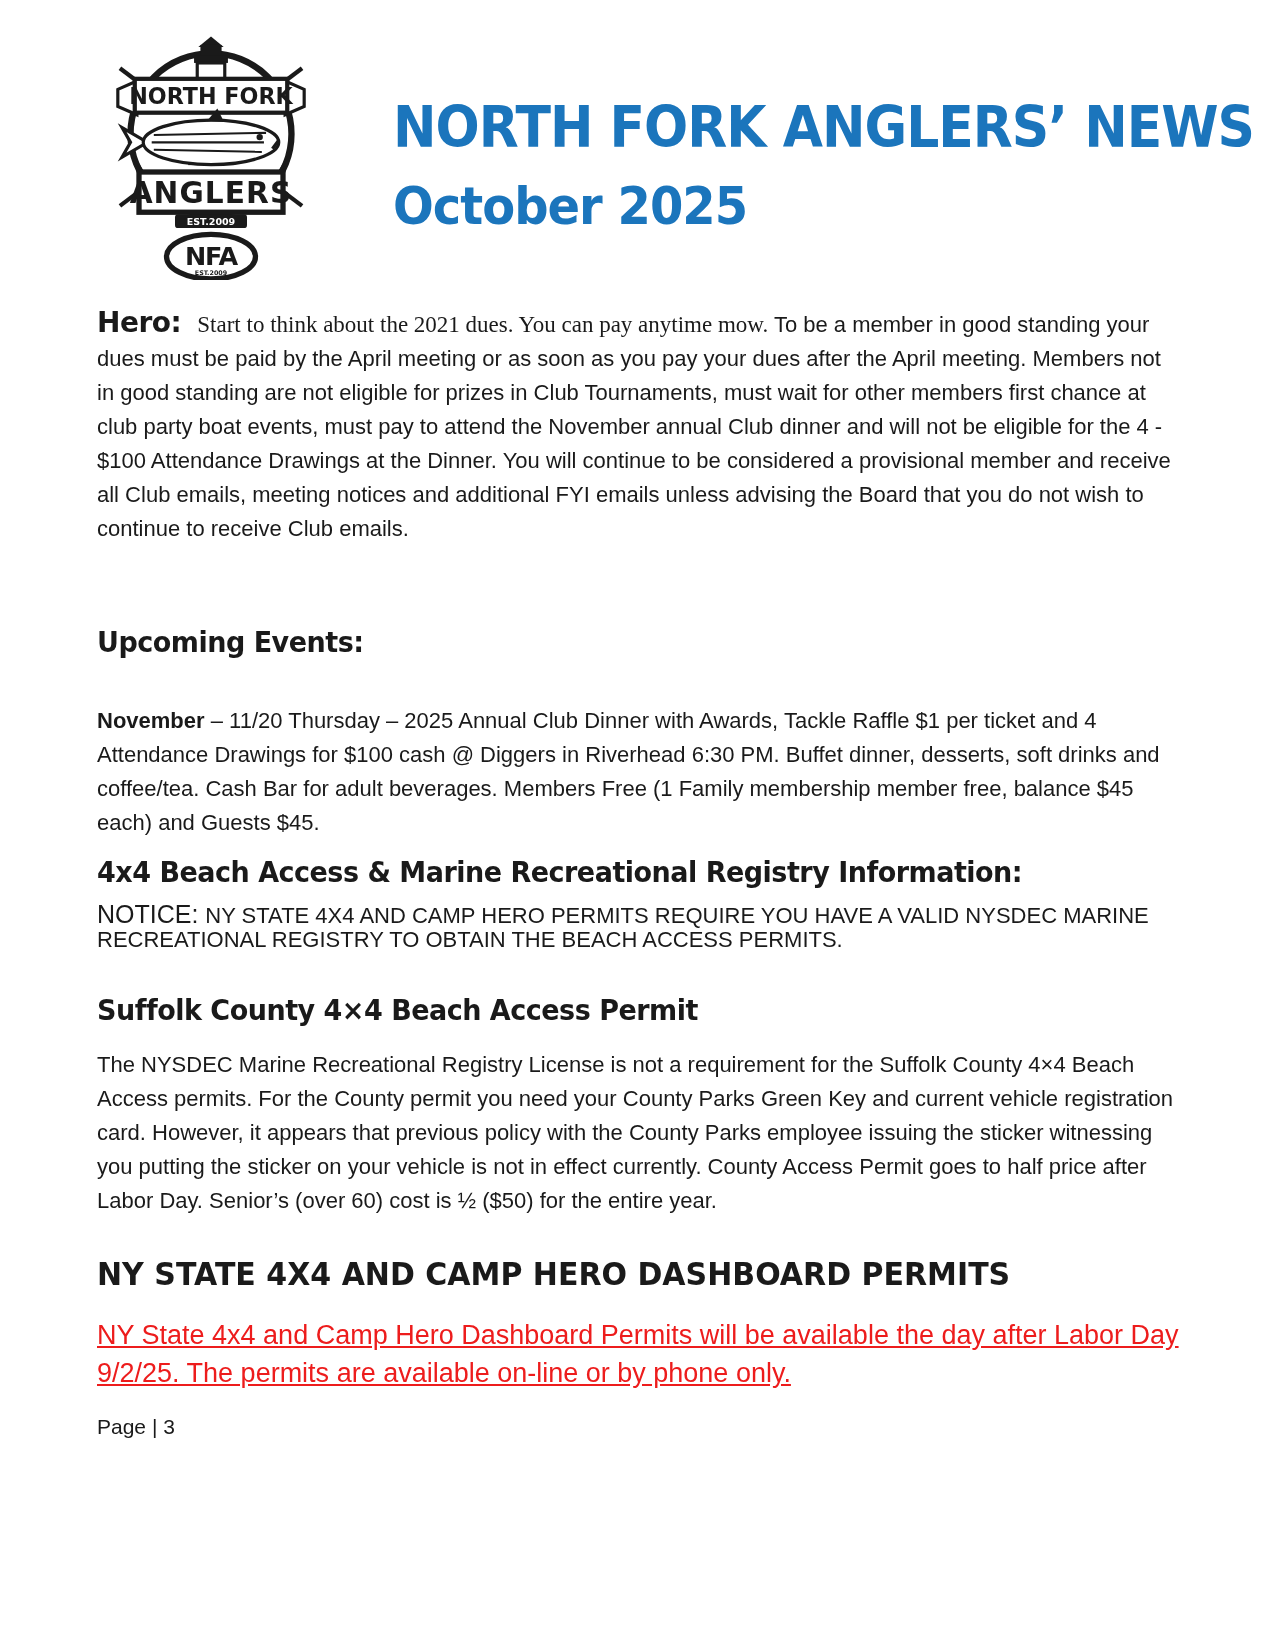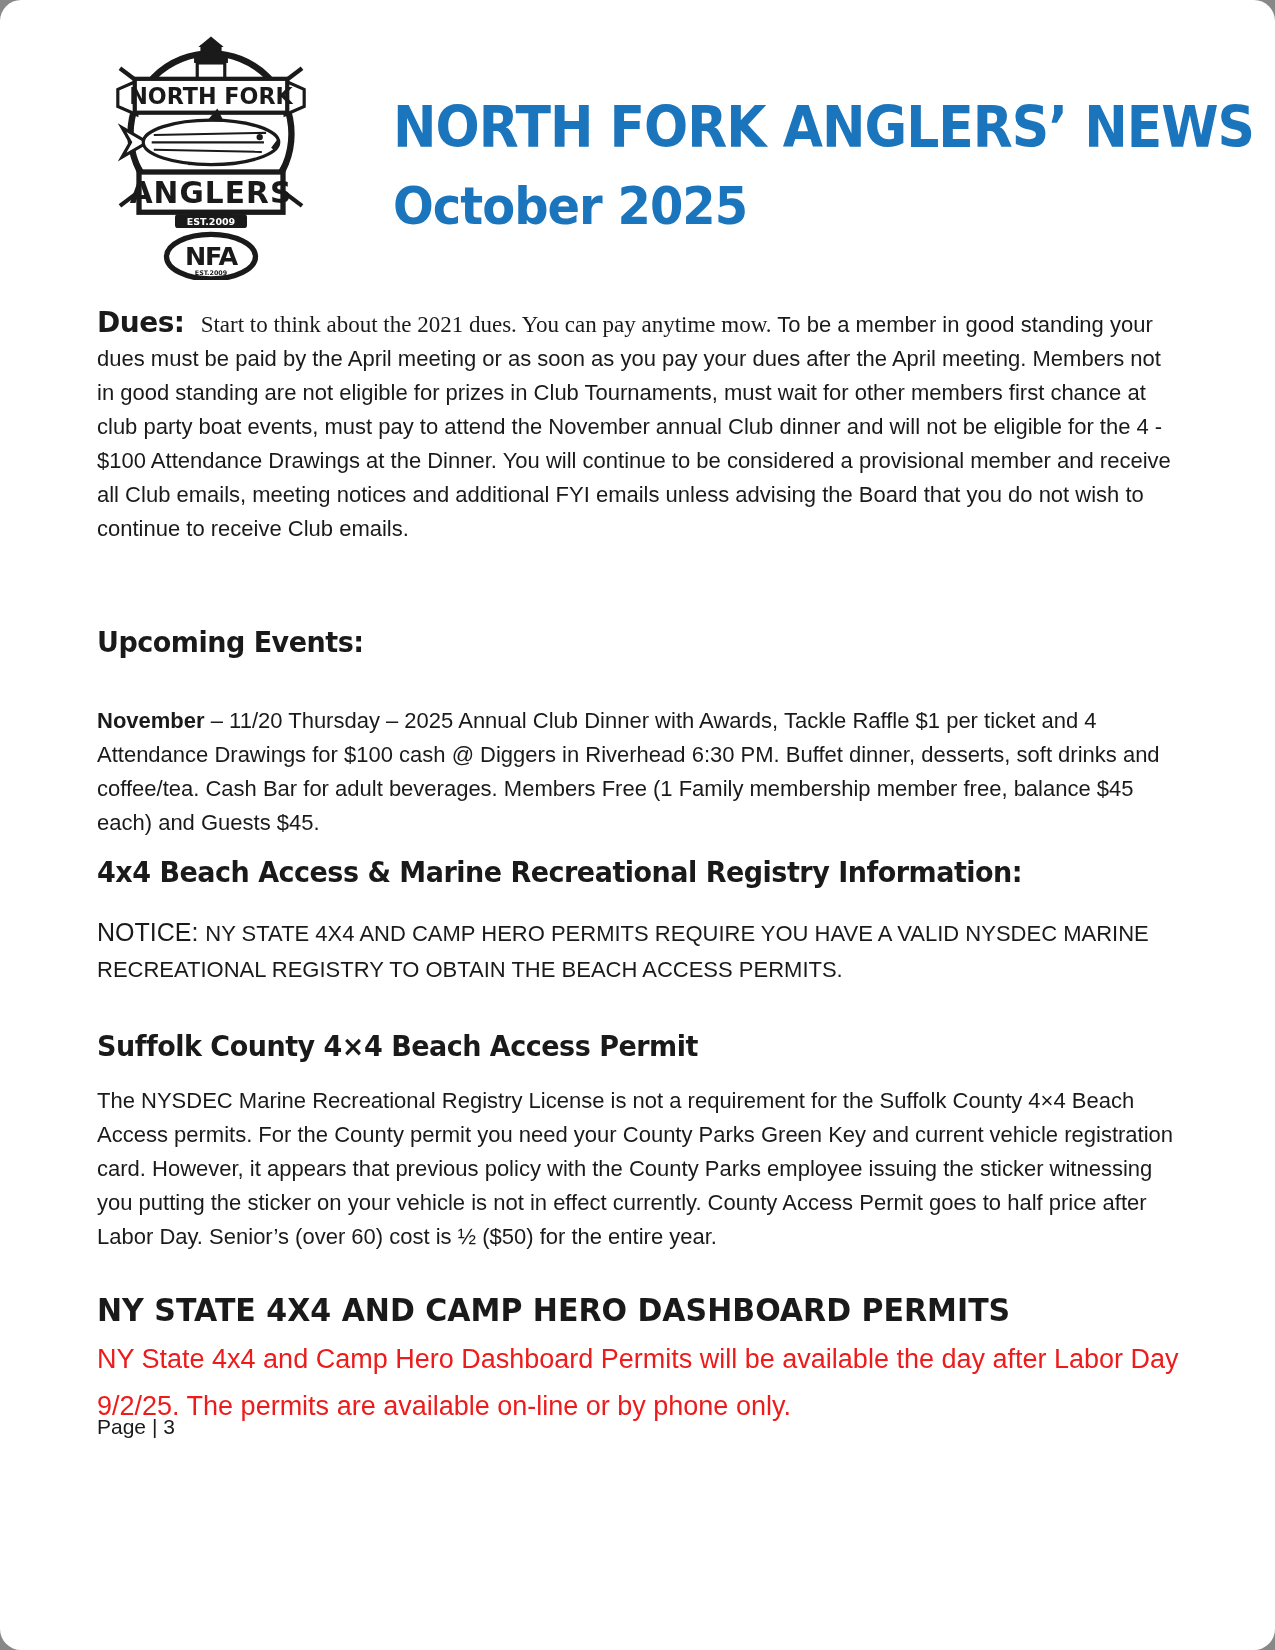--- a/index.html
+++ b/index.html
@@ -5,21 +5,20 @@
   html,body { margin:0; padding:0; background:#888; }
   .page {
     position:relative;
     width:1275px; height:1650px;
     background:#ffffff;
     margin:0 auto;
     font-family:"Liberation Sans", sans-serif;
     color:#1a1a1a;
     overflow:hidden;
     box-sizing:border-box;
-    border-radius:21px;
   }
   .content { padding:28px 95px 0 97px; }
 
   
   .header { display:flex; align-items:flex-start; }
   .logo-col { width:212px; flex:0 0 212px; margin-left:8px; }
   .title-col { margin-left:76px; padding-top:70px; }
   .newsletter-title {
     font-family:"DejaVu Sans", sans-serif;
     font-weight:bold;
@@ -71,37 +70,38 @@
     font-style:italic;
     font-size:23px;
     line-height:43px;
     letter-spacing:0.5px;
     max-width:1086px;
   }
   .note-red { color:var(--note-red); }
 
   .registry-heading { margin-top:14px; }
   .notice-para {
-    margin-top:24px;
-    font-size:22px; line-height:36px;
+    margin-top:12px;
+    font-size:22px; line-height:24px;
     max-width:1086px;
     font-family:"Liberation Sans", sans-serif;
   }
   .notice-label { font-size:25px; }
   .notice-caps { font-size:22px; letter-spacing:0px; }
 
   .suffolk-heading { margin-top:40px; }
   .suffolk-body { margin-top:20px; }
 
   .nystate-heading { margin-top:38px; font-size:30px; letter-spacing:0px; }
   .alert-para {
-    margin-top:8px;
-    font-size:27px; line-height:47px;
+    margin-top:24px;
+    font-size:27px; line-height:38px;
     color:var(--alert-red);
     max-width:1086px;
+    text-decoration:underline;
   }
 
   .footer {
     position:absolute; left:97px; top:1415px;
     font-size:21px; color:#1a1a1a;
   }
 
   
   .logo-svg text { font-family:"DejaVu Sans", sans-serif; }
 </style>
@@ -168,21 +168,21 @@
           </g>
         </svg>
       </div>
       <div class="title-col">
         <div class="newsletter-title">NORTH FORK ANGLERS’ NEWS</div>
         <div class="newsletter-sub">October 2025</div>
       </div>
     </div>
 
     <div class="para dues-block">
-      <span class="marker dues-label">Dues:</span>
+      <span class="marker dues-label">Hero:</span>
       <span class="serif-lead">Start to think about the 2021 dues.  You can pay anytime mow. </span>
       <span>To be a member in good standing your dues must be paid by the April meeting or as soon as you pay your dues after the April meeting. Members not in good standing are not eligible for prizes in Club Tournaments, must wait for other members first chance at club party boat events, must pay to attend the November annual Club dinner and will not be eligible for the 4 - $100 Attendance Drawings at the Dinner.  You will continue to be considered a provisional member and receive all Club emails, meeting notices and additional FYI emails unless advising the Board that you do not wish to continue to receive Club emails.</span>
     </div>
 
     <div class="section-heading upcoming-heading">Upcoming Events:</div>
     <div class="para">
       <span class="bold">November</span>
       <span>  – 11/20 Thursday – 2025 Annual Club Dinner with Awards, Tackle Raffle $1 per ticket and 4 Attendance Drawings for $100 cash @ Diggers in Riverhead 6:30 PM. Buffet dinner, desserts, soft drinks and coffee/tea. Cash Bar for adult beverages.  Members Free (1 Family membership member free, balance $45 each) and Guests $45.</span>
     </div>
 

